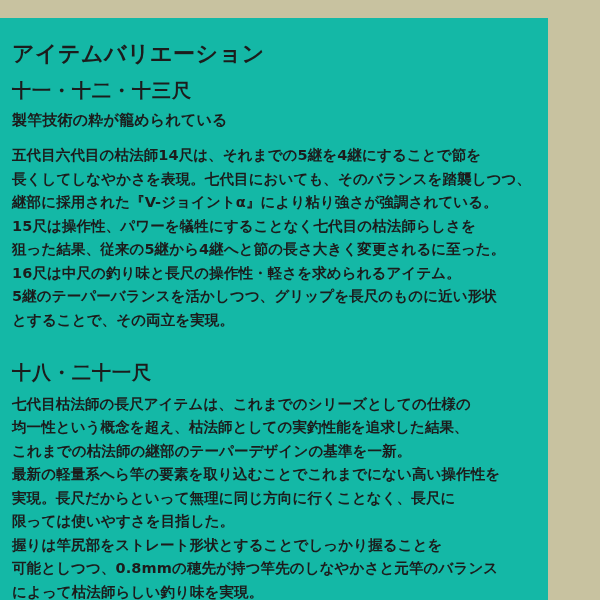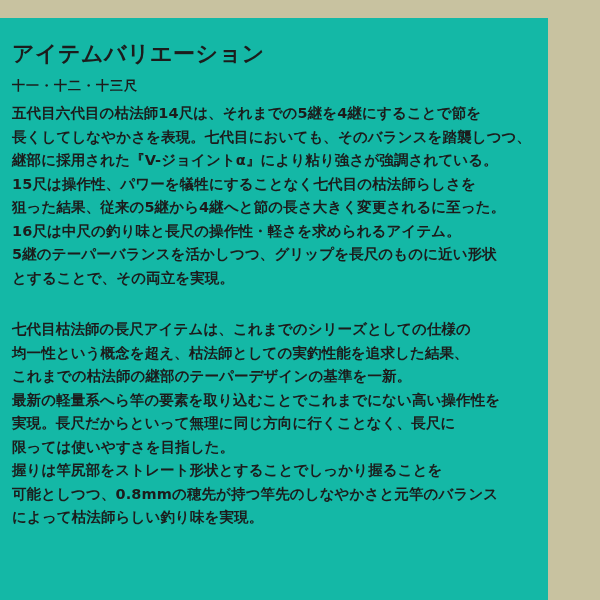--- a/index.html
+++ b/index.html
@@ -27,21 +27,21 @@
     font-size: 22px;
     font-weight: bold;
     line-height: 1.25;
     margin: 0 0 10px 0;
     letter-spacing: 0.5px;
   }
   .section {
     margin: 0 0 4px 0;
   }
   .section-heading {
-    font-size: 13px;
+    font-size: 19px;
     font-weight: bold;
     line-height: 1.3;
     margin: 0 0 8px 0;
     letter-spacing: 1px;
   }
   .section-subheading {
     font-size: 15px;
     font-weight: bold;
     line-height: 1.35;
     margin: 0 0 14px 0;
@@ -61,33 +61,35 @@
 </style>
 </head>
 <body>
 
 <div class="page">
 
   <h1 class="doc-title">アイテムバリエーション</h1>
 
   <div class="section">
     <h2 class="section-heading">十一・十二・十三尺</h2>
+    <h3 class="section-subheading">製竿技術の粋が籠められている</h3>
     <p class="body-text">五代目六代目の枯法師14尺は、それまでの5継を4継にすることで節を
 長くしてしなやかさを表現。七代目においても、そのバランスを踏襲しつつ、
 継部に採用された『V-ジョイントα』により粘り強さが強調されている。
 15尺は操作性、パワーを犠牲にすることなく七代目の枯法師らしさを
 狙った結果、従来の5継から4継へと節の長さ大きく変更されるに至った。
 16尺は中尺の釣り味と長尺の操作性・軽さを求められるアイテム。
 5継のテーパーバランスを活かしつつ、グリップを長尺のものに近い形状
 とすることで、その両立を実現。</p>
   </div>
 
   <div class="spacer-lg"></div>
 
   <div class="section">
+    <h2 class="section-heading">十八・二十一尺</h2>
     <p class="body-text">七代目枯法師の長尺アイテムは、これまでのシリーズとしての仕様の
 均一性という概念を超え、枯法師としての実釣性能を追求した結果、
 これまでの枯法師の継部のテーパーデザインの基準を一新。
 最新の軽量系へら竿の要素を取り込むことでこれまでにない高い操作性を
 実現。長尺だからといって無理に同じ方向に行くことなく、長尺に
 限っては使いやすさを目指した。
 握りは竿尻部をストレート形状とすることでしっかり握ることを
 可能としつつ、0.8mmの穂先が持つ竿先のしなやかさと元竿のバランス
 によって枯法師らしい釣り味を実現。</p>
   </div>

